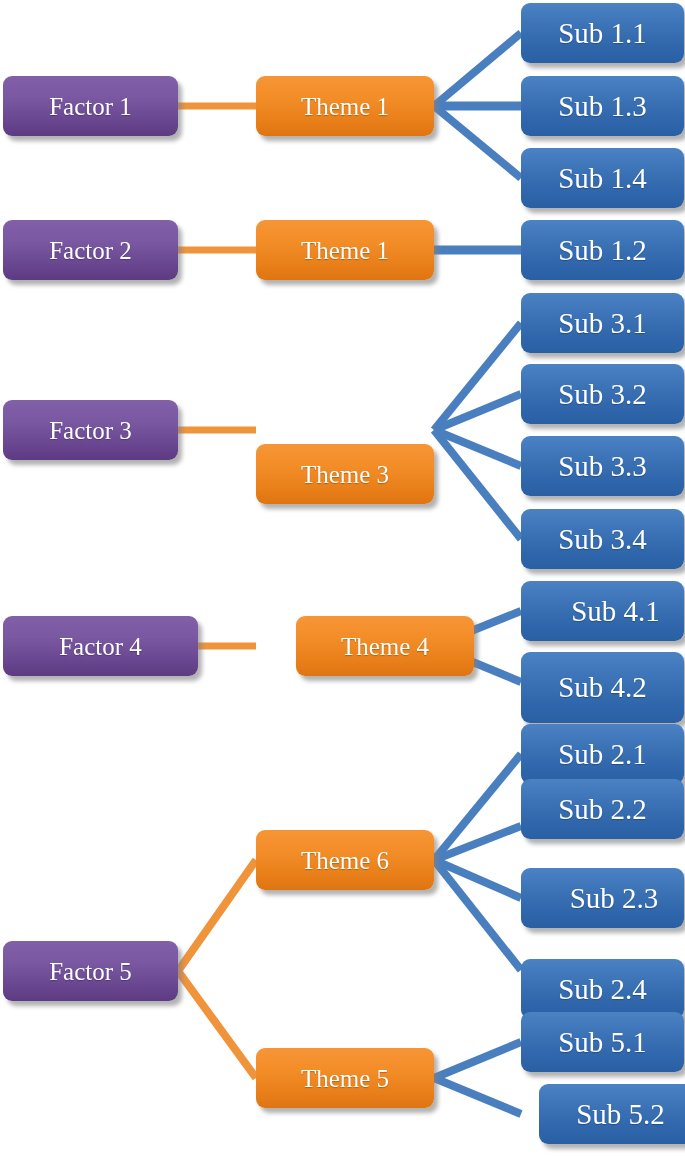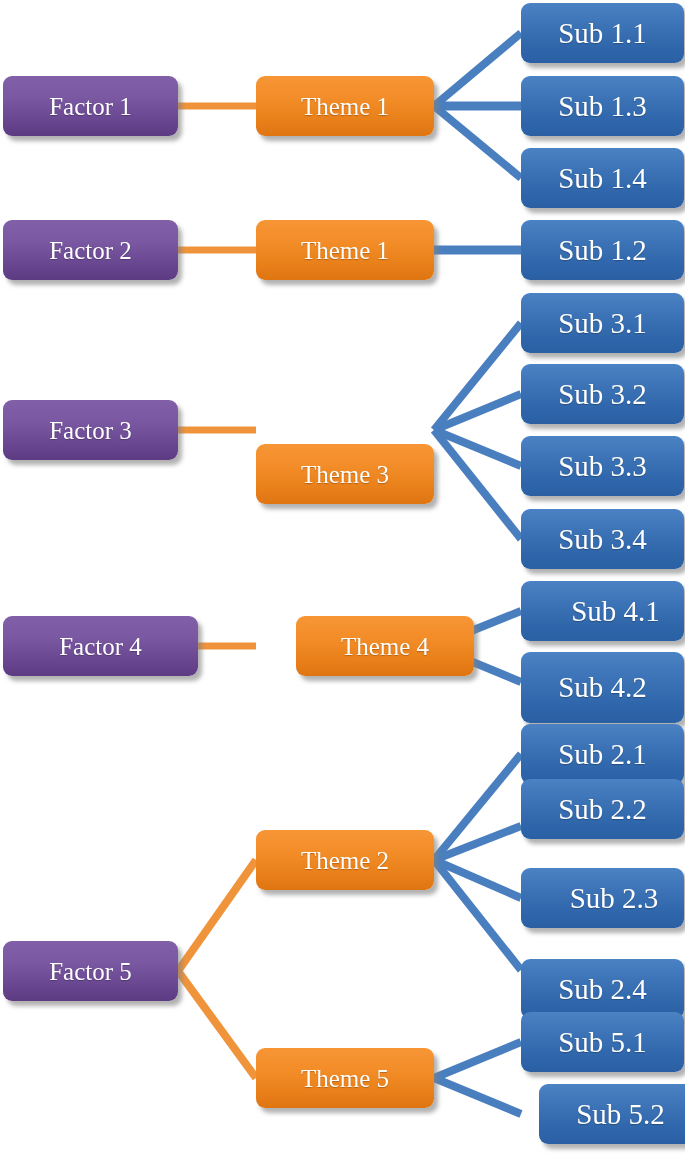--- a/index.html
+++ b/index.html
@@ -75,21 +75,21 @@
       <div class="node theme" style="left: 256px; top: 220px; width: 178px; height: 60px;">
         <span class="lbl">Theme 1</span>
       </div>
       <div class="node theme" style="left: 256px; top: 400px; width: 178px; height: 60px; margin-top: 44px;">
         <span class="lbl">Theme 3</span>
       </div>
       <div class="node theme" style="left: 256px; top: 616px; width: 178px; height: 60px; margin-left: 40px;">
         <span class="lbl">Theme 4</span>
       </div>
       <div class="node theme" style="left: 256px; top: 830px; width: 178px; height: 60px;">
-        <span class="lbl">Theme 2</span>
+        <span class="lbl">Theme 6</span>
       </div>
       <div class="node theme" style="left: 256px; top: 1048px; width: 178px; height: 60px;">
         <span class="lbl">Theme 5</span>
       </div>
     </div>
   <div id="sub-nodes">
       <div class="node sub" style="left: 521px; top: 3px; width: 163px; height: 60px;">
         <span class="lbl">Sub 1.1</span>
       </div>
       <div class="node sub" style="left: 521px; top: 76px; width: 163px; height: 60px;">

